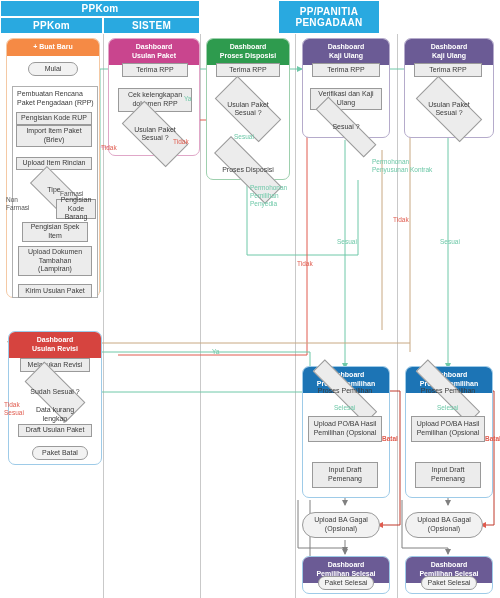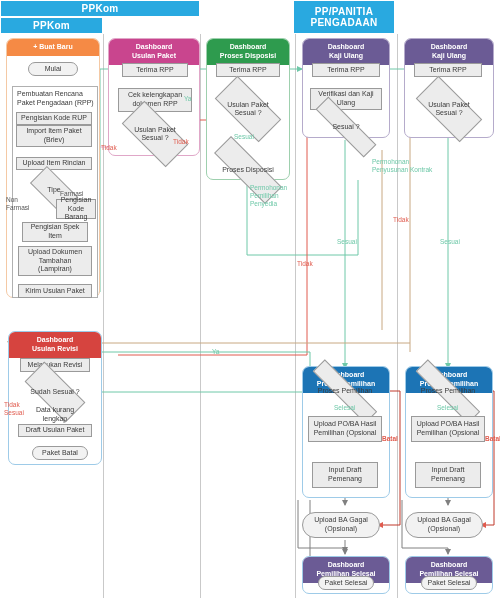--- a/index.html
+++ b/index.html
@@ -44,21 +44,24 @@
 <body>
 
 <div id="root">
 
   <div class="hdr" style="left:0;top:0;width:200px;height:17px;">
     <span>PPKom</span>
   </div>
   <div class="hdr" style="left:0;top:17px;width:103px;height:17px;">
     <span>PPKom</span>
   </div>
-  <div class="hdr" style="left:293px;top:0;width:102px;height:34px;">
+  <div class="hdr" style="left:103px;top:17px;width:97px;height:17px;">
+    <span>SISTEM</span>
+  </div>
+  <div class="hdr" style="left:278px;top:0;width:102px;height:34px;">
     <span>PP/PANITIA PENGADAAN</span>
   </div>
 
   <div class="lanesep" style="left:103px;height:564px;"></div>
   <div class="lanesep" style="left:200px;height:564px;"></div>
   <div class="lanesep" style="left:295px;height:564px;"></div>
   <div class="lanesep" style="left:397px;height:564px;"></div>
 
   <svg class="wires" viewBox="0 0 500 598">
     <defs>

